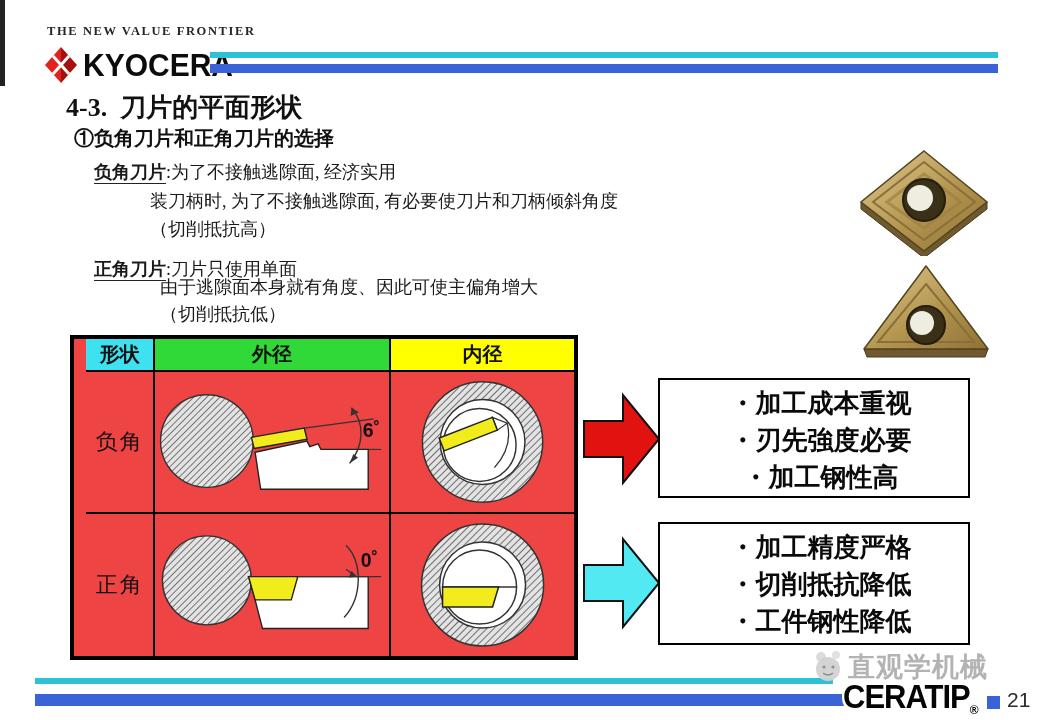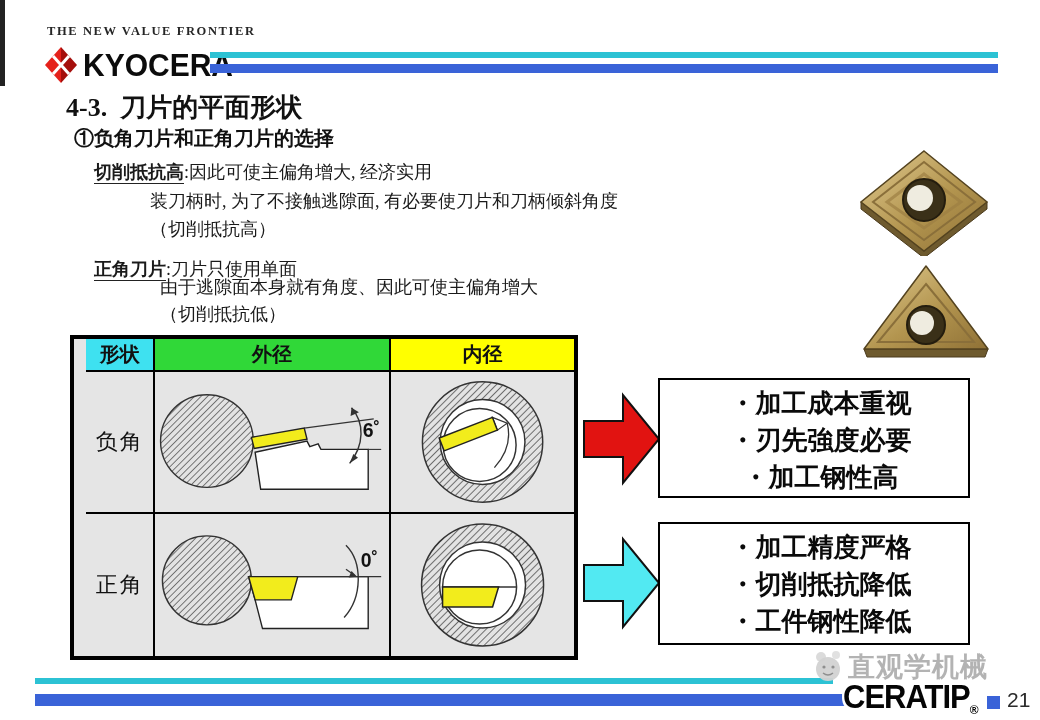--- a/index.html
+++ b/index.html
@@ -22,21 +22,21 @@
   
   .defline{font-size:18px;white-space:pre;}
   .term{font-weight:bold;border-bottom:1.5px solid #222;padding-bottom:1px;}
   #d1l1{left:94px;top:160px;}
   #d1l2{left:150px;top:189px;}
   #d1l3{left:150px;top:217px;}
   #d2l1{left:94px;top:247px;margin-top:10px;}
   #d2l2{left:160px;top:275px;}
   #d2l3{left:160px;top:302px;}
   
-  #shape-table{left:70px;top:335px;width:508px;height:325px;border:4px solid #000;box-sizing:border-box;background:#e5e5e5;padding-left:12px;}
+  #shape-table{left:70px;top:335px;width:508px;height:325px;border:4px solid #000;box-sizing:border-box;background:#ef4444;padding-left:12px;}
   .trow{display:flex;width:100%;}
   .cell{box-sizing:border-box;border-right:2px solid #000;border-bottom:2px solid #000;
     display:flex;align-items:center;justify-content:center;overflow:hidden;}
   .cell:last-child{border-right:none;}
   .trow:last-child .cell{border-bottom:none;}
   .hrow{height:33px;}
   .drow{height:142px;}
   .c1{width:74px;}
   .c2{width:252px;}
   .c3{width:196px;}
@@ -97,21 +97,21 @@
       <line x1="25" y1="10" x2="9" y2="28" stroke="#ffffff" stroke-width="3"></line>
     </svg>
     <span class="word">KYOCERA</span>
   </div>
   <div class="abs" id="top-stripe-cyan" style="background-color: rgb(44, 194, 212);"></div>
   <div class="abs" id="top-stripe-blue" style="background-color: rgb(58, 99, 216);"></div>
 
   <div class="abs" id="title">4-3.  刀片的平面形状</div>
   <div class="abs" id="subtitle">①负角刀片和正角刀片的选择</div>
 
-  <div class="abs defline" id="d1l1"><span class="term">切削抵抗高</span><span>:</span><span>因此可使主偏角增大, 经济实用</span></div>
+  <div class="abs defline" id="d1l1"><span class="term">负角刀片</span><span>:</span><span>为了不接触逃隙面, 经济实用</span></div>
   <div class="abs defline" id="d1l2">装刀柄时, 为了不接触逃隙面, 有必要使刀片和刀柄倾斜角度</div>
   <div class="abs defline" id="d1l3">（切削抵抗高）</div>
 
   <div class="abs defline" id="d2l1"><span class="term">正角刀片</span><span>:</span><span>刀片只使用单面</span></div>
   <div class="abs defline" id="d2l2">由于逃隙面本身就有角度、因此可使主偏角增大</div>
   <div class="abs defline" id="d2l3">（切削抵抗低）</div>
 
   <div class="abs" id="photo1">
     <svg width="142" height="108" viewBox="0 0 142 108">
       <polygon points="8,54 71,103 134,54 134,61 71,110 8,61" fill="#6e5a2e" stroke="#4a3a1c" stroke-width="1"></polygon>

